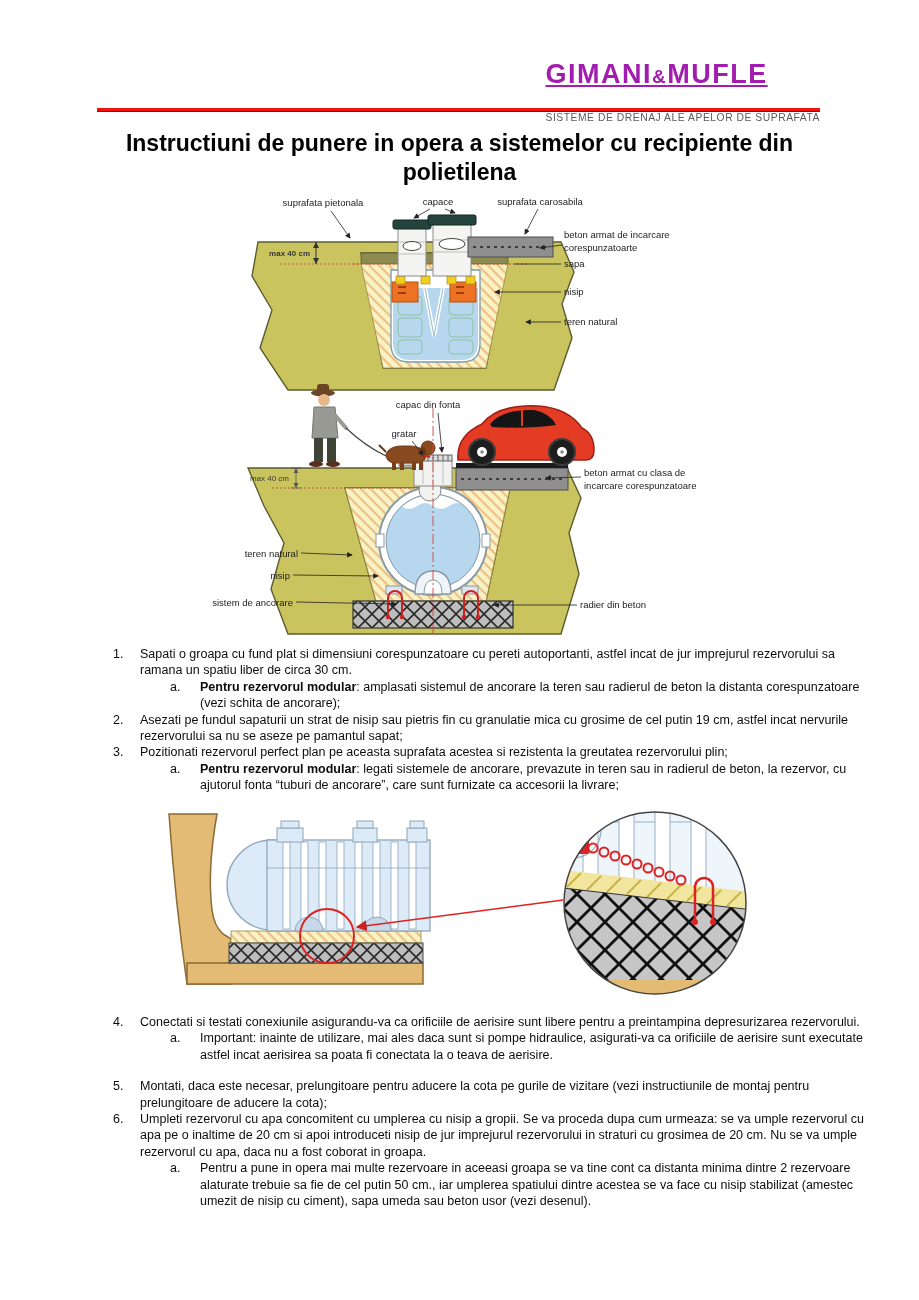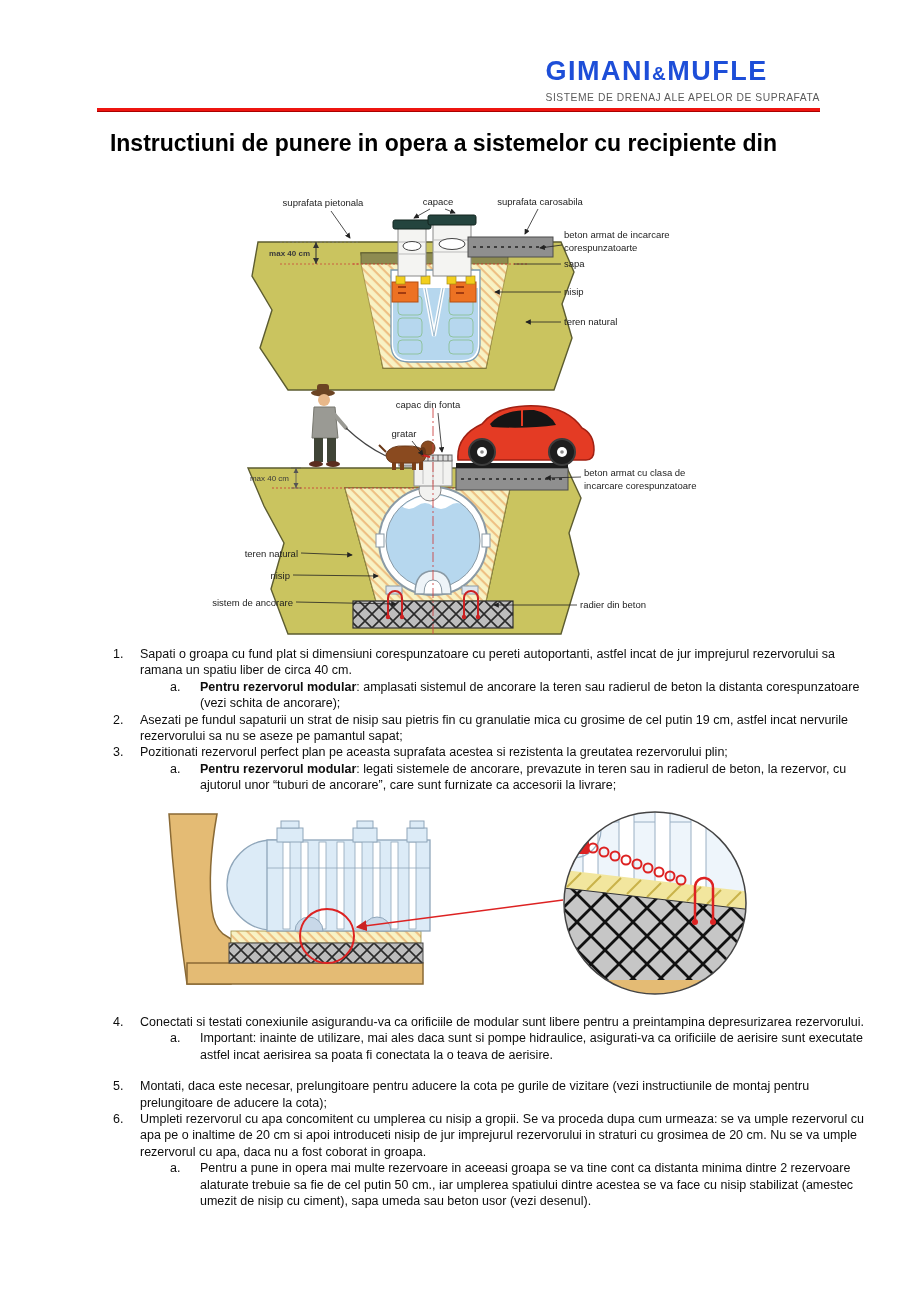--- a/index.html
+++ b/index.html
@@ -1,25 +1,25 @@
 <!DOCTYPE html>
 <html><head>
 <meta charset="utf-8">
 <style>
   html,body{margin:0;padding:0;background:#e8e8e8;}
   .page{position:relative;width:919px;height:1300px;background:#ffffff;margin:0 auto;
         font-family:"Liberation Sans","DejaVu Sans",sans-serif;color:#111;overflow:hidden;}
   
   .hdr{position:absolute;top:57px;right:99px;text-align:left;}
-  .brand{color:#1d4ed8;font-weight:bold;font-size:27px;line-height:28px;letter-spacing:1.5px;}
+  .brand{color:#a21caf;font-weight:bold;font-size:27px;line-height:34px;letter-spacing:1.5px;text-decoration:underline;}
   .brand .amp{font-size:19px;}
-  .tagline{color:#5a5a5a;font-size:10.3px;letter-spacing:0.55px;margin-top:4px;white-space:nowrap;}
+  .tagline{color:#5a5a5a;font-size:10.3px;letter-spacing:0.55px;margin-top:18px;white-space:nowrap;}
   .redline{position:absolute;left:97px;top:108px;width:723px;height:3px;background:#ee1510;border-bottom:1px solid #a00;}
   
-  .title{position:absolute;left:83px;top:129px;width:721px;text-align:center;
+  .title{position:absolute;left:99px;top:129px;width:721px;text-align:center;
          font-size:23px;font-weight:bold;line-height:29px;color:#000;}
   
   .list{position:absolute;left:113px;width:752px;font-size:12.5px;line-height:16.4px;color:#0d0d0d;}
   .row{display:flex;}
   .row .n{width:27px;flex:none;}
   .row .t{flex:1;}
   .sub{display:flex;margin-left:57px;}
   .sub .l{width:30px;flex:none;}
   .sub .t{flex:1;}
   .b{font-weight:bold;}
@@ -63,20 +63,21 @@
 <div class="page">
 
   <div class="hdr">
     <div class="brand"><span>GIMANI</span><span class="amp">&amp;</span><span>MUFLE</span></div>
     <div class="tagline">SISTEME DE DRENAJ ALE APELOR DE SUPRAFATA</div>
   </div>
   <div class="redline"></div>
 
   <div class="title">
     <div>Instructiuni de punere in opera a sistemelor cu recipiente din</div>
+    <div>polietilena</div>
   </div>
 
   <svg class="dsvg" style="left:228px;top:192px" width="650" height="206" viewBox="0 0 650 206">
 
     <path fill-rule="evenodd" d="M30,50 L333,50 L346,80 L334,112 L344,146 L326,198 L60,198 L32,156 L44,118 L24,84 Z
              M133,61 L280,61 L258,176 L155,176 Z" fill="#cac45f" stroke="#5c5c30" stroke-width="1.4"></path>
 
     <rect x="133" y="61" width="147" height="11" fill="#8d8b51" stroke="#5c5c30" stroke-width="0.8"></rect>
 
     <path d="M133,72 L280,72 L258,176 L155,176 Z" fill="url(#sand)" stroke="#9a8a40" stroke-width="0.8"></path>
@@ -262,37 +263,37 @@
     <text x="394" y="113">incarcare corespunzatoare</text>
     <text x="108" y="181" text-anchor="end">teren natural</text>
     <text x="100" y="203" text-anchor="end">nisip</text>
     <text x="103" y="230" text-anchor="end">sistem de ancorare</text>
     <text x="390" y="232">radier din beton</text>
   </svg>
 
   <div class="list" style="top:646px">
     <div class="row">
       <span class="n">1.</span>
-      <span class="t">Sapati o groapa cu fund plat si dimensiuni corespunzatoare cu pereti autoportanti, astfel incat de jur imprejurul rezervorului sa ramana un spatiu liber de circa 40 cm.</span>
+      <span class="t">Sapati o groapa cu fund plat si dimensiuni corespunzatoare cu pereti autoportanti, astfel incat de jur imprejurul rezervorului sa ramana un spatiu liber de circa 30 cm.</span>
     </div>
     <div class="sub">
       <span class="l">a.</span>
       <span class="t"><span class="b">Pentru rezervorul modular</span><span>: amplasati sistemul de ancorare la teren sau radierul de beton  la distanta corespunzatoare (vezi schita de ancorare);</span></span>
     </div>
     <div class="row">
       <span class="n">2.</span>
       <span class="t">Asezati pe fundul sapaturii un strat de nisip sau pietris fin cu granulatie mica cu grosime de cel putin 19 cm, astfel incat nervurile rezervorului sa nu se aseze pe pamantul sapat;</span>
     </div>
     <div class="row">
       <span class="n">3.</span>
       <span class="t">Pozitionati rezervorul perfect plan pe aceasta suprafata acestea si rezistenta la greutatea rezervorului plin;</span>
     </div>
     <div class="sub">
       <span class="l">a.</span>
-      <span class="t"><span class="b">Pentru rezervorul modular</span><span>: legati sistemele de ancorare, prevazute in teren sau in radierul de beton, la rezervor, cu ajutorul unor “tuburi de ancorare”, care sunt furnizate ca accesorii la livrare;</span></span>
+      <span class="t"><span class="b">Pentru rezervorul modular</span><span>: legati sistemele de ancorare, prevazute in teren sau in radierul de beton, la rezervor, cu ajutorul fonta “tuburi de ancorare”, care sunt furnizate ca accesorii la livrare;</span></span>
     </div>
   </div>
 
   <svg class="dsvg" style="left:157px;top:810px" width="610" height="192" viewBox="0 0 610 192">
 
     <g fill="#e4bb74" stroke="#8a6a35" stroke-width="1.5">
       <path d="M12,4 L60,4 Q50,60 55,100 Q57,116 66,124 L74,129 L74,174 L30,174 Q18,90 12,4 Z"></path>
       <rect x="30" y="153" width="236" height="21"></rect>
     </g>
 
@@ -357,21 +358,21 @@
       <path d="M538,76 V110 M556,78 V110 M538,76 A9,9 0 0 1 556,78" fill="none" stroke="#dd2222" stroke-width="2.5"></path>
       <circle cx="538" cy="112" r="3" fill="#dd2222"></circle>
         <circle cx="556" cy="112" r="3" fill="#dd2222"></circle>
     </g>
     <circle cx="498" cy="93" r="91" fill="none" stroke="#444" stroke-width="1.5"></circle>
   </svg>
 
   <div class="list" style="top:1014px">
     <div class="row">
       <span class="n">4.</span>
-      <span class="t">Conectati si testati conexiunile asigurandu-va ca orificiile de modular sunt libere pentru a preintampina depresurizarea rezervorului.</span>
+      <span class="t">Conectati si testati conexiunile asigurandu-va ca orificiile de aerisire sunt libere pentru a preintampina depresurizarea rezervorului.</span>
     </div>
     <div class="sub">
       <span class="l">a.</span>
       <span class="t"><span class="b"></span><span>Important: inainte de utilizare, mai ales daca sunt si pompe hidraulice, asigurati-va ca orificiile de aerisire sunt executate astfel incat aerisirea sa poata fi conectata la o teava de aerisire.</span></span>
     </div>
     <div class="row gap">
       <span class="n">5.</span>
       <span class="t"> Montati, daca este necesar, prelungitoare pentru aducere la cota pe gurile de vizitare (vezi instructiunile de montaj pentru prelungitoare de aducere la cota);</span>
     </div>
     <div class="row">

